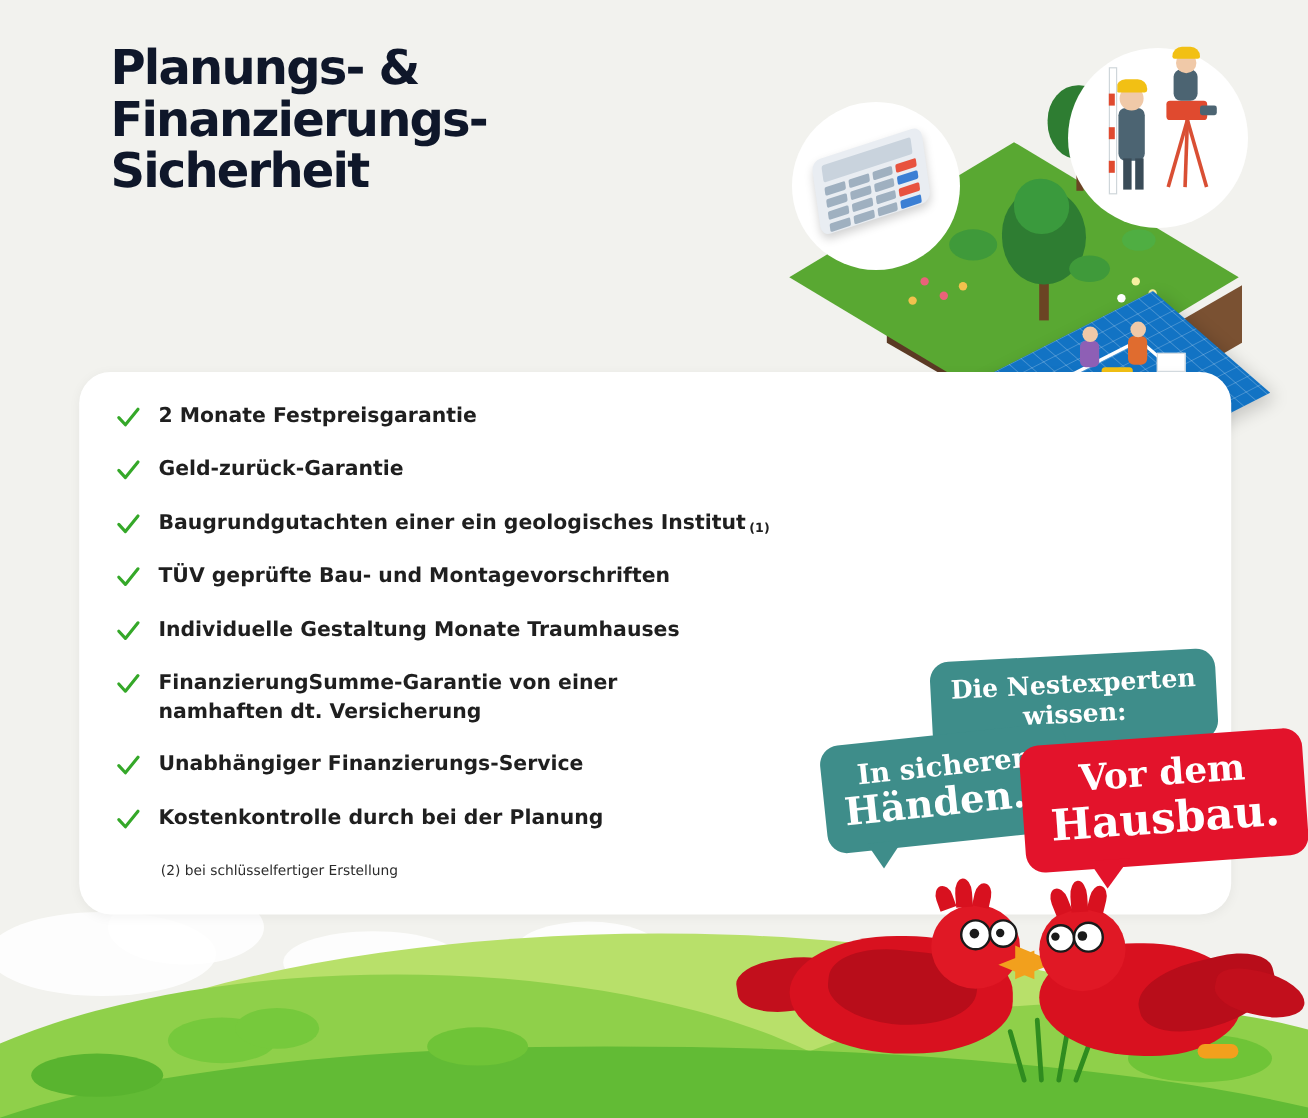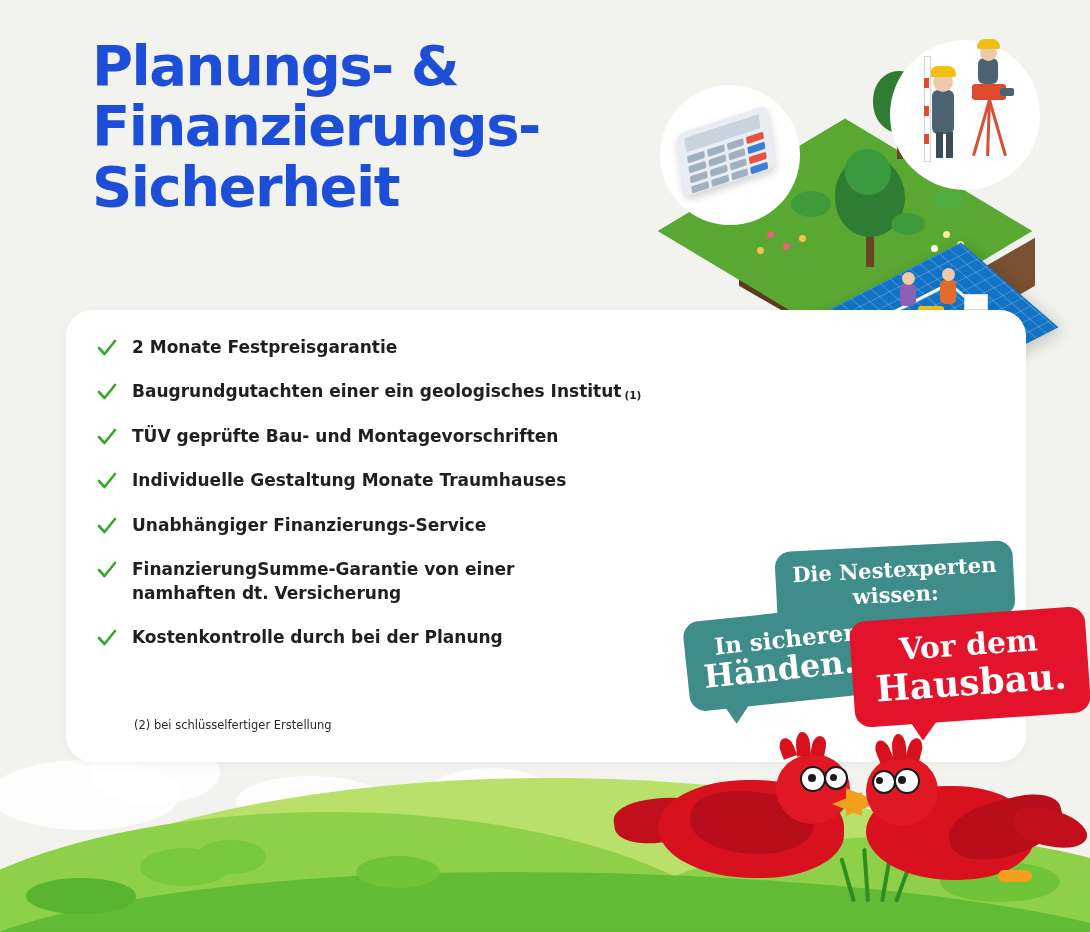--- a/index.html
+++ b/index.html
@@ -79,24 +79,24 @@
   }
 
   
   .headline {
     position: absolute;
     left: 92px;
     top: 36px;
     width: 600px;
     font-family: "DejaVu Sans", sans-serif;
     font-weight: 700;
-    font-size: 56px;
+    font-size: 40px;
     line-height: 1.08;
     letter-spacing: -1.5px;
-    color: #1d4ed8;
+    color: #0f172a;
     white-space: pre-line;
   }
 
   
   .card {
     position: absolute;
     left: 66px;
     top: 310px;
     width: 960px;
     height: 452px;
@@ -554,27 +554,35 @@
 
     <div class="list-item">
       <span class="check">
         <svg width="22" height="22" viewBox="0 0 22 22">
             <path d="M3 11 L8.5 17 L19 4" fill="none" stroke="#35a829" stroke-width="2.6" stroke-linecap="round" stroke-linejoin="round"></path>
           </svg>
       </span>
       <span class="item-text"><span>2 Monate Festpreisgarantie</span><span class="sup"></span></span>
     </div>
 
-
     <div class="list-item">
       <span class="check">
         <svg width="22" height="22" viewBox="0 0 22 22">
             <path d="M3 11 L8.5 17 L19 4" fill="none" stroke="#35a829" stroke-width="2.6" stroke-linecap="round" stroke-linejoin="round"></path>
           </svg>
       </span>
+      <span class="item-text"><span>Geld-zurück-Garantie</span><span class="sup"></span></span>
+    </div>
+
+    <div class="list-item">
+      <span class="check">
+        <svg width="22" height="22" viewBox="0 0 22 22">
+            <path d="M3 11 L8.5 17 L19 4" fill="none" stroke="#35a829" stroke-width="2.6" stroke-linecap="round" stroke-linejoin="round"></path>
+          </svg>
+      </span>
       <span class="item-text"><span>Baugrundgutachten einer ein geologisches Institut</span><span class="sup">(1)</span></span>
     </div>
 
     <div class="list-item">
       <span class="check">
         <svg width="22" height="22" viewBox="0 0 22 22">
             <path d="M3 11 L8.5 17 L19 4" fill="none" stroke="#35a829" stroke-width="2.6" stroke-linecap="round" stroke-linejoin="round"></path>
           </svg>
       </span>
       <span class="item-text"><span>TÜV geprüfte Bau- und Montagevorschriften</span><span class="sup"></span></span>
@@ -582,36 +590,36 @@
 
     <div class="list-item">
       <span class="check">
         <svg width="22" height="22" viewBox="0 0 22 22">
             <path d="M3 11 L8.5 17 L19 4" fill="none" stroke="#35a829" stroke-width="2.6" stroke-linecap="round" stroke-linejoin="round"></path>
           </svg>
       </span>
       <span class="item-text"><span>Individuelle Gestaltung Monate Traumhauses</span><span class="sup"></span></span>
     </div>
 
+    <div class="list-item" style="max-width:520px;">
+      <span class="check">
+        <svg width="22" height="22" viewBox="0 0 22 22">
+            <path d="M3 11 L8.5 17 L19 4" fill="none" stroke="#35a829" stroke-width="2.6" stroke-linecap="round" stroke-linejoin="round"></path>
+          </svg>
+      </span>
+      <span class="item-text" style="max-width:500px;"><span>FinanzierungSumme-Garantie von einer namhaften dt. Versicherung</span><span class="sup"></span></span>
+    </div>
+
     <div class="list-item">
       <span class="check">
         <svg width="22" height="22" viewBox="0 0 22 22">
             <path d="M3 11 L8.5 17 L19 4" fill="none" stroke="#35a829" stroke-width="2.6" stroke-linecap="round" stroke-linejoin="round"></path>
           </svg>
       </span>
       <span class="item-text"><span>Unabhängiger Finanzierungs-Service</span><span class="sup"></span></span>
-    </div>
-
-    <div class="list-item" style="max-width:520px;">
-      <span class="check">
-        <svg width="22" height="22" viewBox="0 0 22 22">
-            <path d="M3 11 L8.5 17 L19 4" fill="none" stroke="#35a829" stroke-width="2.6" stroke-linecap="round" stroke-linejoin="round"></path>
-          </svg>
-      </span>
-      <span class="item-text" style="max-width:500px;"><span>FinanzierungSumme-Garantie von einer namhaften dt. Versicherung</span><span class="sup"></span></span>
     </div>
 
     <div class="list-item">
       <span class="check">
         <svg width="22" height="22" viewBox="0 0 22 22">
             <path d="M3 11 L8.5 17 L19 4" fill="none" stroke="#35a829" stroke-width="2.6" stroke-linecap="round" stroke-linejoin="round"></path>
           </svg>
       </span>
       <span class="item-text"><span>Kostenkontrolle durch bei der Planung</span><span class="sup"></span></span>
     </div>

